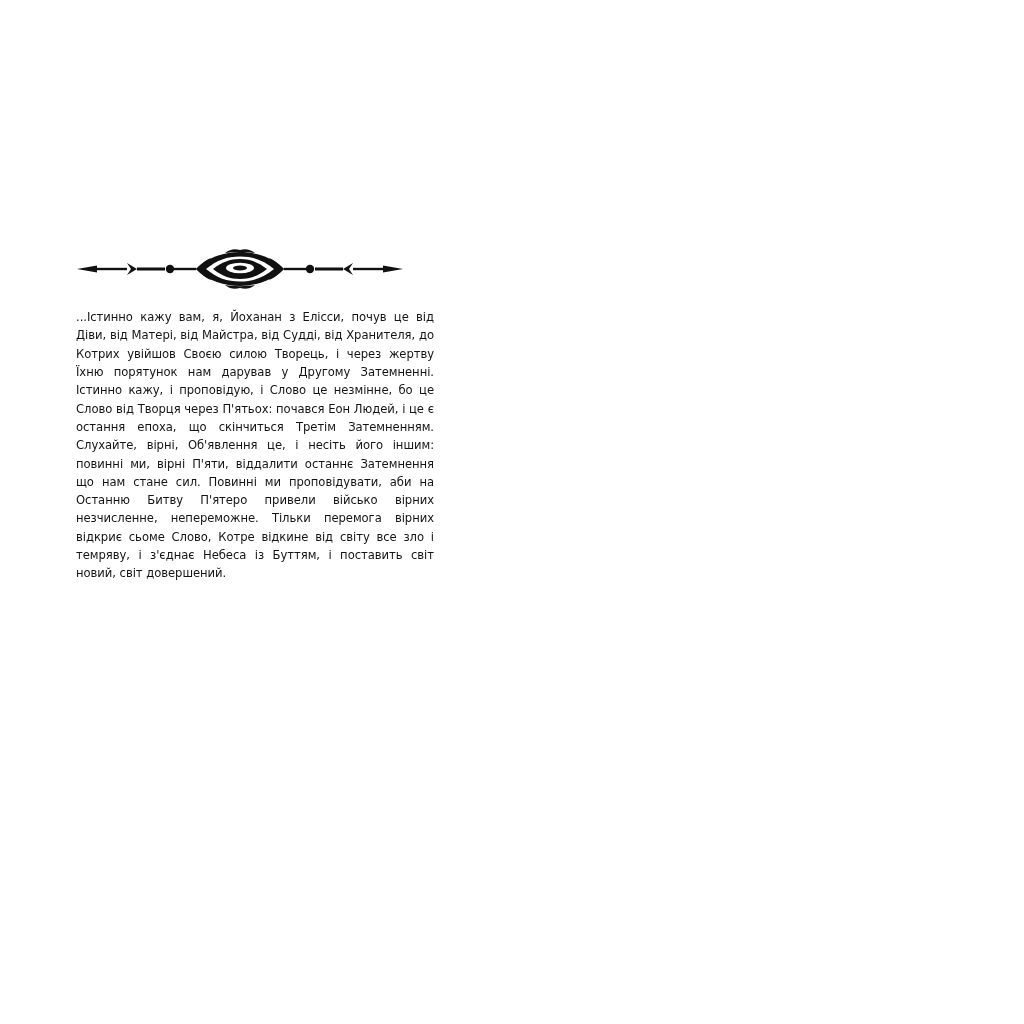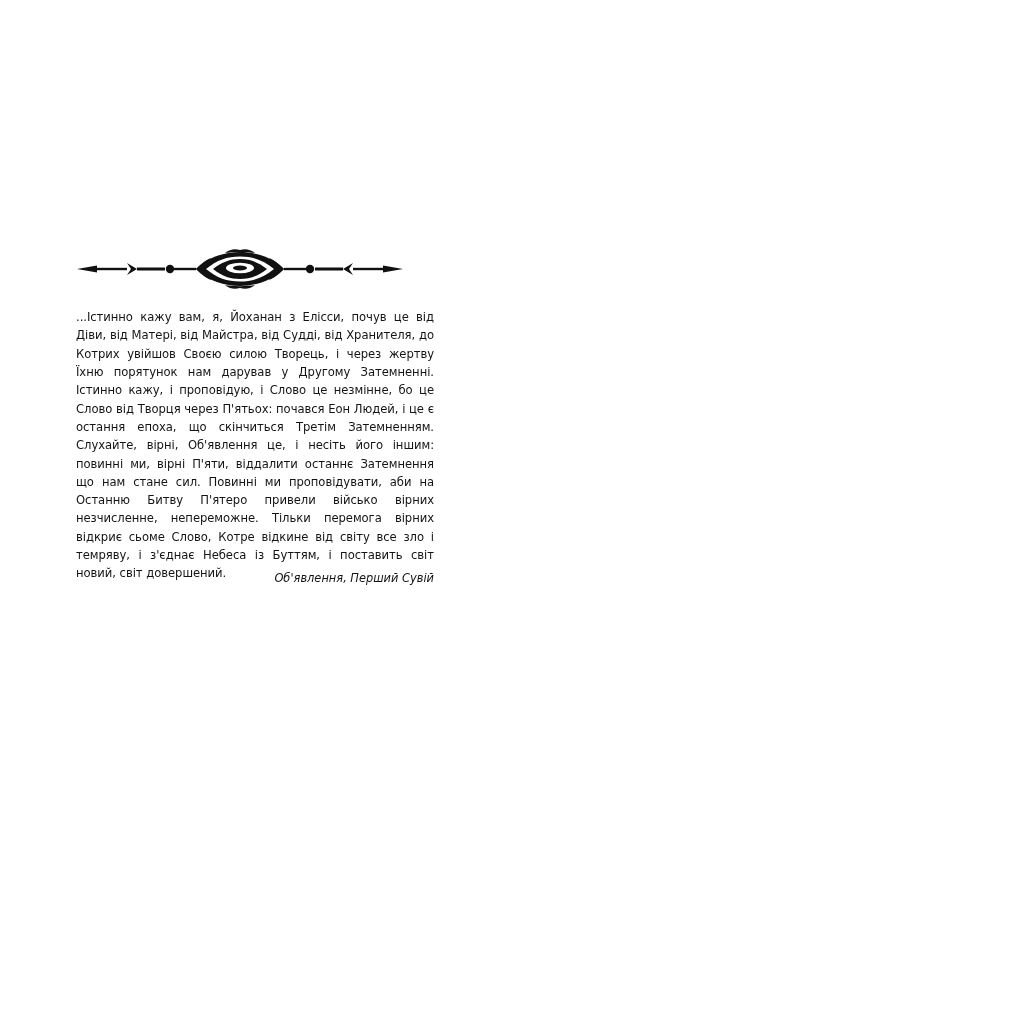--- a/index.html
+++ b/index.html
@@ -110,21 +110,20 @@
           <path d="M121 21 C127 15, 131 12, 136 10 C132 15, 130 18, 129 21 C130 24, 132 27, 136 32 C131 30, 127 27, 121 21 Z"></path>
           <path d="M209 21 C203 15, 199 12, 194 10 C198 15, 200 18, 201 21 C200 24, 198 27, 194 32 C199 30, 203 27, 209 21 Z"></path>
           <path d="M150 5 C155 1, 160 0.5, 165 2 C170 0.5, 175 1, 180 5 C173 3.5, 157 3.5, 150 5 Z"></path>
           <path d="M150 37 C155 41, 160 41.5, 165 40 C170 41.5, 175 41, 180 37 C173 38.5, 157 38.5, 150 37 Z"></path>
         </g>
       </svg>
     </div>
 
     <div class="epigraph">...Істинно кажу вам, я, Йоханан з Елісси, почув це від Діви, від Матері, від Майстра, від Судді, від Хранителя, до Котрих увійшов Своєю силою Творець, і через жертву Їхню порятунок нам дарував у Другому Затемненні. Істинно кажу, і проповідую, і Слово це незмінне, бо це Слово від Творця через П'ятьох: почався Еон Людей, і це є остання епоха, що скінчиться Третім Затемненням. Слухайте, вірні, Об'явлення це, і несіть його іншим: повинні ми, вірні П'яти, віддалити останнє Затемнення що нам стане сил. Повинні ми проповідувати, аби на Останню Битву П'ятеро привели військо вірних незчисленне, непереможне. Тільки перемога вірних відкриє сьоме Слово, Котре відкине від світу все зло і темряву, і з'єднає Небеса із Буттям, і поставить світ новий, світ довершений.</div>
 
-    <div class="epigraph-source">Об'явлення, Перший Сувій</div>
   </div>
 
   <div class="page page-right">
 
     
 
     
 
     
 

